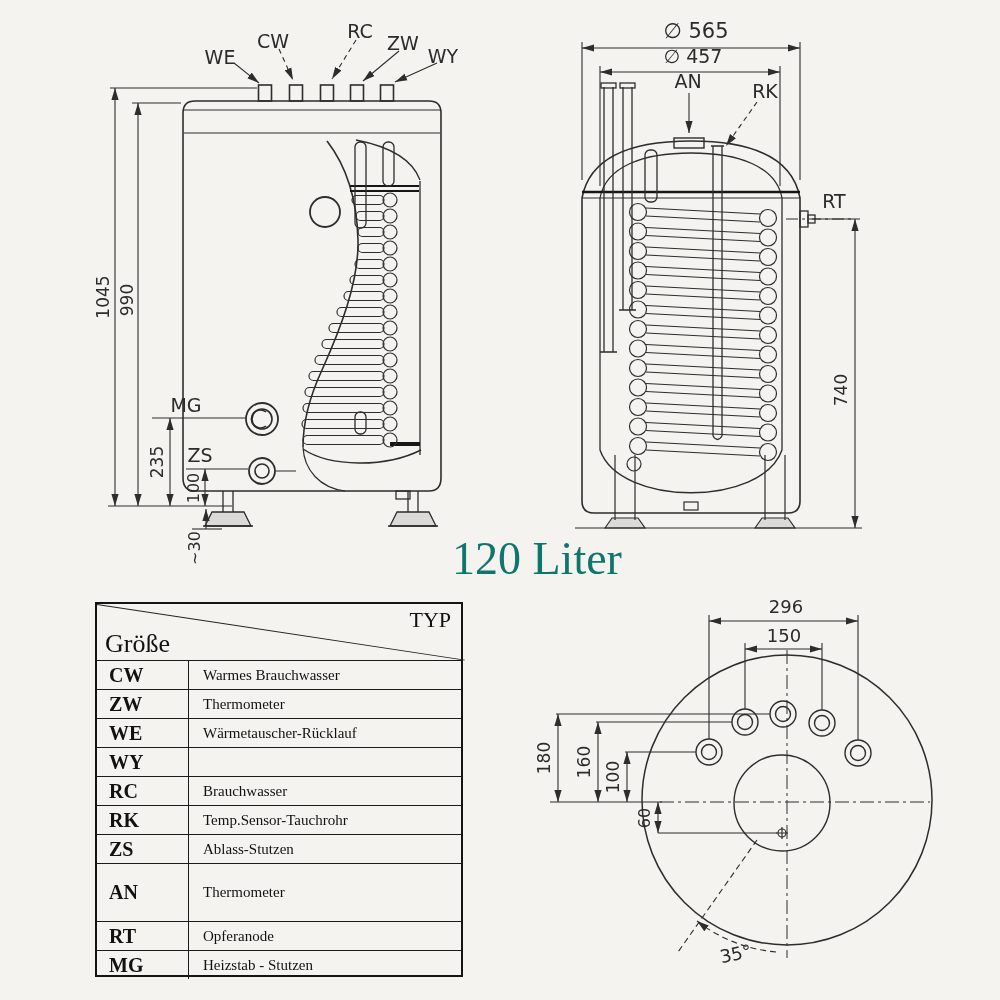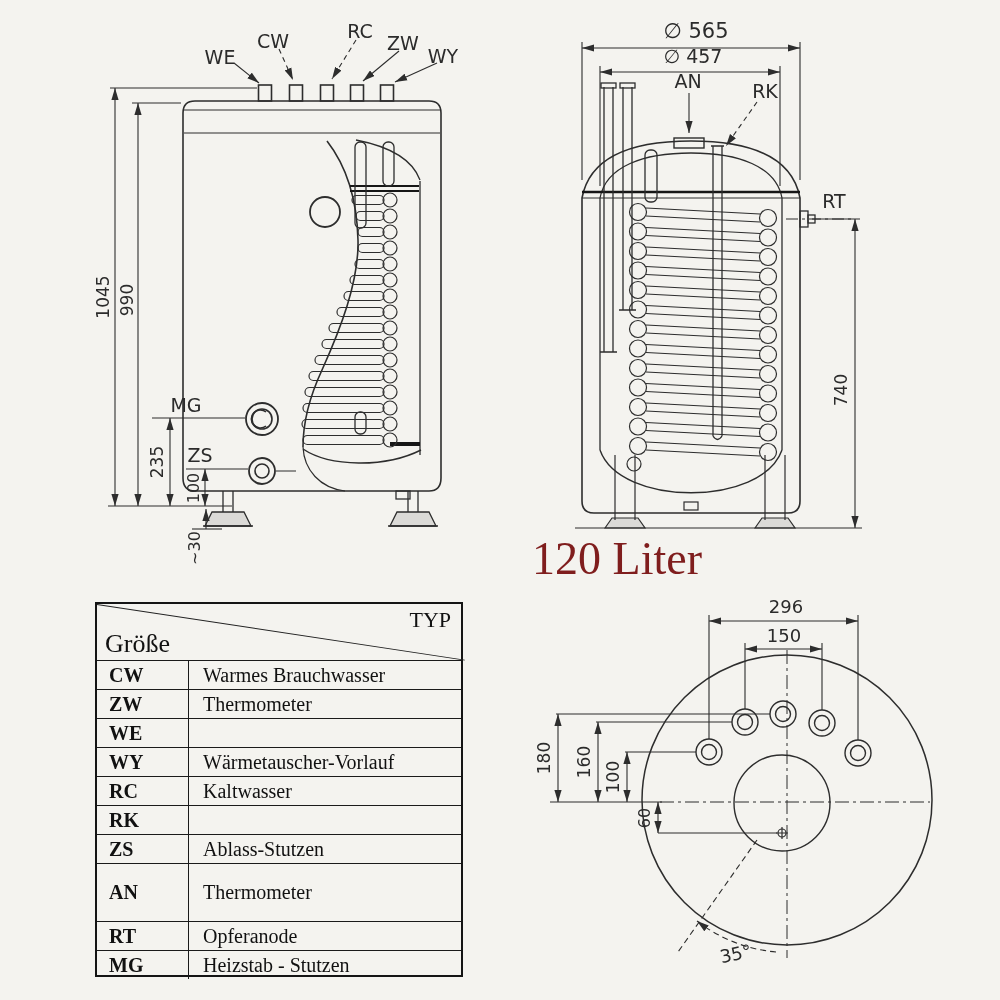--- a/index.html
+++ b/index.html
@@ -1,36 +1,36 @@
 <!DOCTYPE html>
 <html><head>
 <meta charset="utf-8">
 <style>
   html,body{margin:0;padding:0;}
   .page{position:relative;width:1000px;height:1000px;background:#f4f3ef;overflow:hidden;
         font-family:"DejaVu Sans",sans-serif;}
   .page svg{position:absolute;left:0;top:0;}
   svg text{fill:#2b2b2b;font-family:"DejaVu Sans",sans-serif;}
   .t16{font-size:16px;} .t17{font-size:17px;} .t18{font-size:18px;} .t19{font-size:19px;} .t21{font-size:21px;}
-  .title{position:absolute;left:452px;top:532px;width:250px;text-align:right;
-         font-family:"Liberation Serif","DejaVu Serif",serif;font-size:46px;color:#7f1d1d;}
+  .title{position:absolute;left:452px;top:532px;width:250px;text-align:left;
+         font-family:"Liberation Serif","DejaVu Serif",serif;font-size:46px;color:#0f766e;}
   
   .legend{position:absolute;left:95px;top:602px;width:368px;height:375px;
           border:2.5px solid #141414;box-sizing:border-box;
           font-family:"Liberation Serif","DejaVu Serif",serif;color:#111;}
   .legend-head{position:relative;height:56px;}
   .diag{position:absolute;left:0;top:0;width:372px;height:0;border-top:1.4px solid #222;
         transform:rotate(8.6deg);transform-origin:left top;}
   .typ{position:absolute;right:10px;top:3px;font-size:22px;text-align:center;}
   .groesse{position:absolute;left:8px;bottom:1px;font-size:26px;}
   .legend-row{display:flex;height:29px;border-top:1.6px solid #1a1a1a;box-sizing:border-box;align-items:center;}
   .legend-row.tall{height:58px;}
   .legend-row .code{width:92px;flex:0 0 92px;border-right:1.6px solid #1a1a1a;box-sizing:border-box;
                     font-weight:bold;font-size:20px;padding-left:12px;height:100%;display:flex;align-items:center;}
-  .legend-row .desc{font-size:20px;padding-left:14px;}
+  .legend-row .desc{font-size:15px;padding-left:14px;}
 </style>
 </head>
 <body>
 
 <div class="page">
 
 <svg width="1000" height="1000" viewBox="0 0 1000 1000">
   <defs>
     <marker id="ar" viewBox="0 0 10 6" refX="10" refY="3" markerWidth="11" markerHeight="7" orient="auto-start-reverse">
       <path d="M0,0 L10,3 L0,6 Z" fill="#2d2d2d"></path>
@@ -319,31 +319,32 @@
         <div class="legend-row">
           <span class="code">CW</span>
           <span class="desc">Warmes Brauchwasser</span>
         </div>
         <div class="legend-row">
           <span class="code">ZW</span>
           <span class="desc">Thermometer</span>
         </div>
         <div class="legend-row">
           <span class="code">WE</span>
+          <span class="desc">Wärmetauscher-Rücklauf</span>
         </div>
         <div class="legend-row">
           <span class="code">WY</span>
-          <span class="desc">Wärmetauscher-Vorlauf</span>
         </div>
         <div class="legend-row">
           <span class="code">RC</span>
-          <span class="desc">Kaltwasser</span>
+          <span class="desc">Brauchwasser</span>
         </div>
         <div class="legend-row">
           <span class="code">RK</span>
+          <span class="desc">Temp.Sensor-Tauchrohr</span>
         </div>
         <div class="legend-row">
           <span class="code">ZS</span>
           <span class="desc">Ablass-Stutzen</span>
         </div>
         <div class="legend-row tall">
           <span class="code">AN</span>
           <span class="desc">Thermometer</span>
         </div>
         <div class="legend-row">

